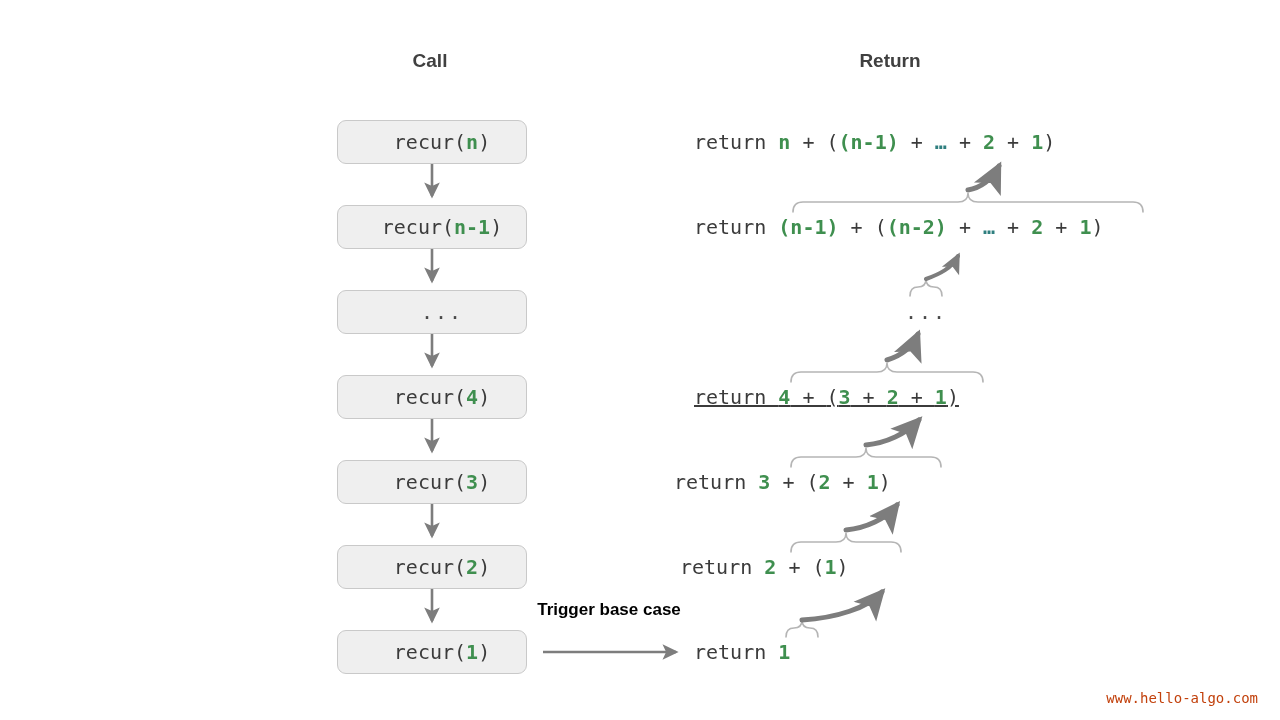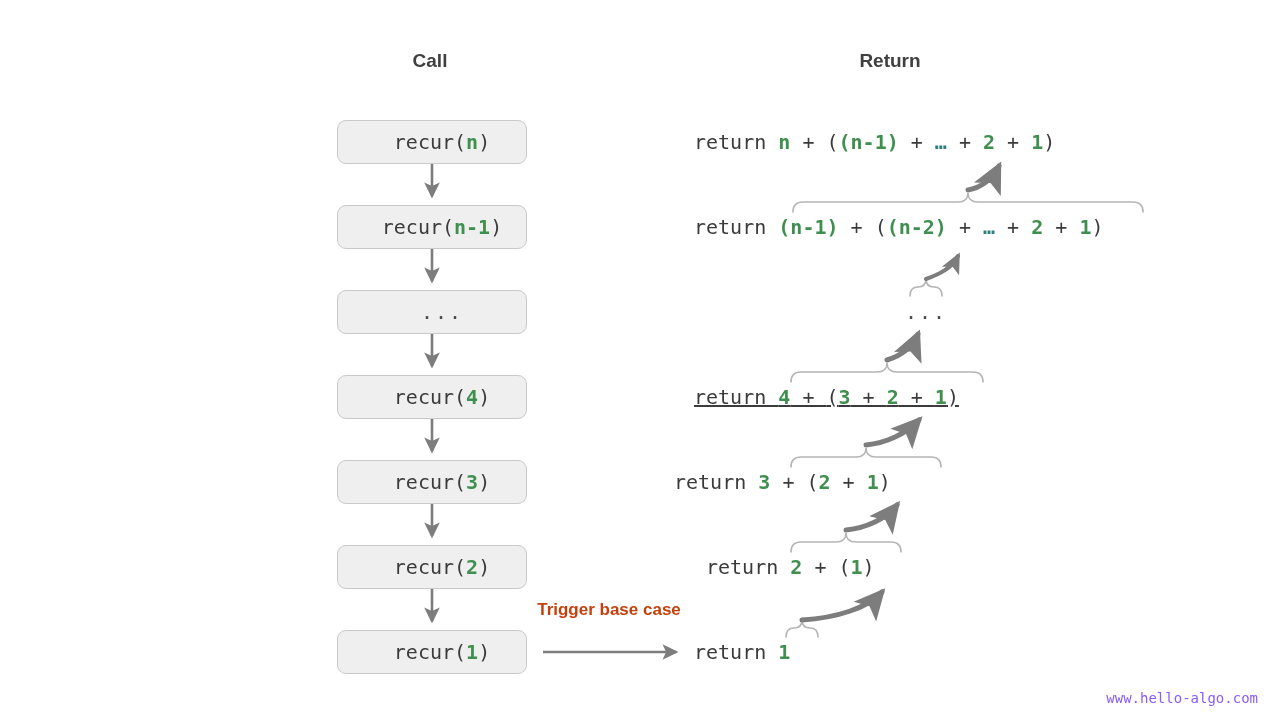--- a/index.html
+++ b/index.html
@@ -73,33 +73,33 @@
     white-space: pre;
     transform: translateX(-50%);
   }
 
   
   .trigger-label {
     position: absolute;
     font-family: "Liberation Sans", sans-serif;
     font-weight: bold;
     font-size: 17px;
-    color: #c2410c;
+    color: #000000;
     white-space: nowrap;
     transform: translateX(-50%);
   }
 
   
   .watermark {
     position: absolute;
     right: 22px;
     bottom: 14px;
     font-family: "DejaVu Sans Mono", monospace;
     font-size: 14px;
-    color: #8b5cf6;
+    color: #c2410c;
     white-space: nowrap;
   }
 
   svg.overlay {
     position: absolute;
     left: 0; top: 0;
     width: 1280px; height: 720px;
     pointer-events: none;
   }
 </style>
@@ -119,21 +119,21 @@
       <div class="call-box" style="left: 337px; top: 460px;"><span>recur(</span><span class="arg">3</span><span>)</span></div>
       <div class="call-box" style="left: 337px; top: 545px;"><span>recur(</span><span class="arg">2</span><span>)</span></div>
       <div class="call-box" style="left: 337px; top: 630px;"><span>recur(</span><span class="arg">1</span><span>)</span></div>
     </div>
 
   <div id="return-lines">
       <div class="ret-line" style="left: 694px; top: 132px;"><span class="kw">return </span><span class="g">n</span><span class="op"> + </span><span class="par">(</span><span class="g">(n-1)</span><span class="op"> + </span><span class="el">…</span><span class="op"> + </span><span class="g">2</span><span class="op"> + </span><span class="g">1</span><span class="par">)</span></div>
       <div class="ret-line" style="left: 694px; top: 217px;"><span class="kw">return </span><span class="g">(n-1)</span><span class="op"> + </span><span class="par">(</span><span class="g">(n-2)</span><span class="op"> + </span><span class="el">…</span><span class="op"> + </span><span class="g">2</span><span class="op"> + </span><span class="g">1</span><span class="par">)</span></div>
       <div class="ret-line" style="left: 694px; top: 387px; text-decoration: underline;"><span class="kw">return </span><span class="g">4</span><span class="op"> + </span><span class="par">(</span><span class="g">3</span><span class="op"> + </span><span class="g">2</span><span class="op"> + </span><span class="g">1</span><span class="par">)</span></div>
       <div class="ret-line" style="left: 674px; top: 472px;"><span class="kw">return </span><span class="g">3</span><span class="op"> + </span><span class="par">(</span><span class="g">2</span><span class="op"> + </span><span class="g">1</span><span class="par">)</span></div>
-      <div class="ret-line" style="left: 706px; top: 557px;"><span class="kw">return </span><span class="g">2</span><span class="op"> + </span><span class="par">(</span><span class="g">1</span><span class="par">)</span></div>
+      <div class="ret-line" style="left: 680px; top: 557px;"><span class="kw">return </span><span class="g">2</span><span class="op"> + </span><span class="par">(</span><span class="g">1</span><span class="par">)</span></div>
       <div class="ret-line" style="left: 694px; top: 642px; text-align: right;"><span class="kw">return </span><span class="g">1</span></div>
     </div>
 
   <div class="ret-dots" style="left:926px; top:300px;">...</div>
 
   <div class="trigger-label" style="left:609px; top:600px;">Trigger base case</div>
 
   <div class="watermark">www.hello-algo.com</div>
 
   <svg class="overlay" viewBox="0 0 1280 720">

